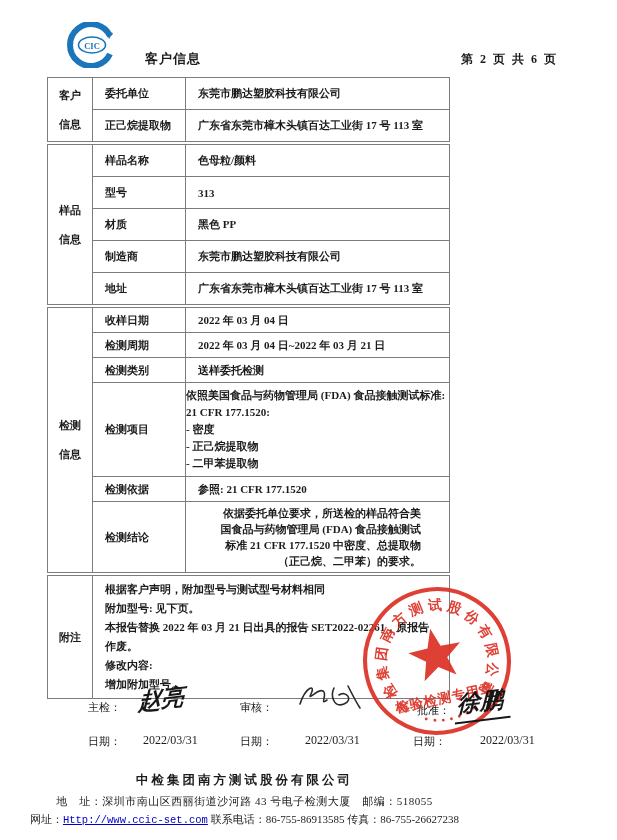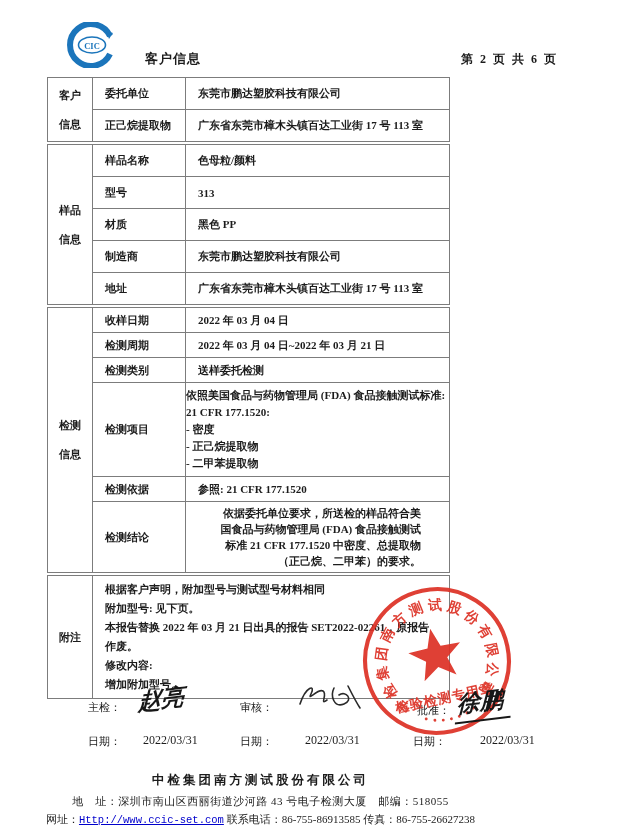--- a/index.html
+++ b/index.html
@@ -36,21 +36,21 @@
 
   
   .sig-label{position:absolute;font-size:11px;z-index:4;}
   .handsig{position:absolute;font-size:23px;font-weight:bold;font-style:italic;color:#171717;
            transform:rotate(-7deg) skewX(-8deg);z-index:6;white-space:nowrap;}
   .sig-svg{position:absolute;z-index:6;}
   .date-label{position:absolute;font-size:11px;}
   .date-val{position:absolute;font-size:12px;}
 
   
-  .footer{position:absolute;left:16px;top:772px;width:489px;text-align:center;}
+  .footer{position:absolute;left:0;top:772px;width:489px;text-align:center;}
   .f-co{font-weight:bold;font-size:12.5px;letter-spacing:3px;}
   .f-addr{font-size:11px;margin-top:5px;letter-spacing:.5px;}
   .f-web{font-size:11px;margin-top:3px;}
   .f-web a{color:#0000cc;text-decoration:underline;font-family:"Liberation Mono","DejaVu Sans Mono",monospace;font-size:10.5px;}
 </style>
 </head>
 <body>
 
 <div class="page">
 

